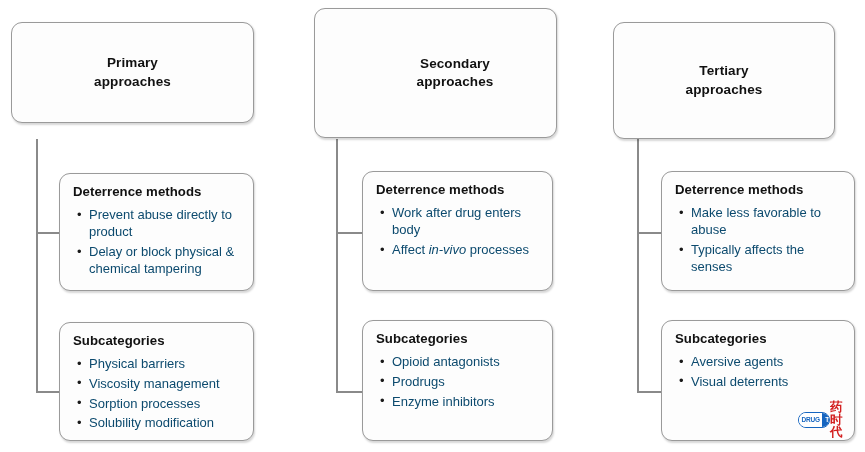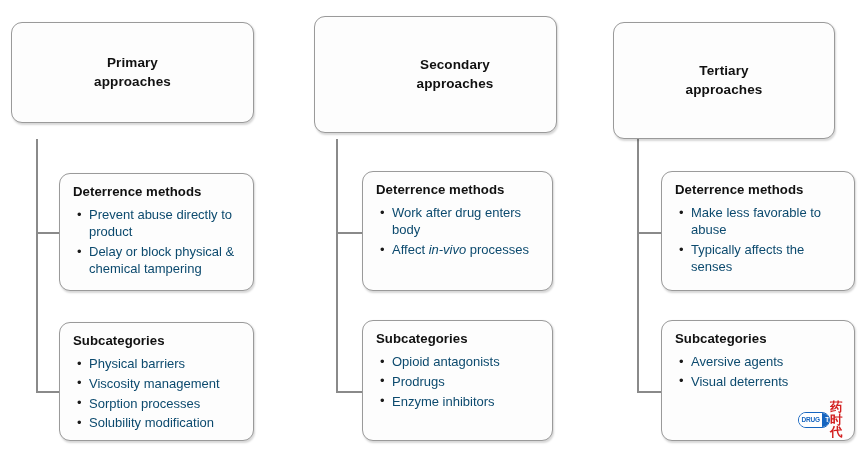--- a/index.html
+++ b/index.html
@@ -167,21 +167,21 @@
       <li>Viscosity management</li>
       <li>Sorption processes</li>
       <li>Solubility modification</li>
     </ul>
   </div>
 
   <div class="conn-v" style="left:336px; top:139px; height:253px;"></div>
   <div class="conn-h" style="left:336px; top:232px; width:27px;"></div>
   <div class="conn-h" style="left:336px; top:391px; width:27px;"></div>
 
-  <div class="box header-box" style="left:314px; top:16px; width:243px; height:117px;padding-left:39px;">
+  <div class="box header-box" style="left:314px; top:8px; width:243px; height:130px;padding-left:39px;">
     <div class="header-title">
       <span>Secondary</span><br>
       <span>approaches</span>
     </div>
   </div>
 
   <div class="box detail-box" style="left:362px; top:171px; width:191px; height:120px;">
     <div class="detail-title">Deterrence methods</div>
     <ul class="bullets">
       <li>Work after drug enters body</li>

